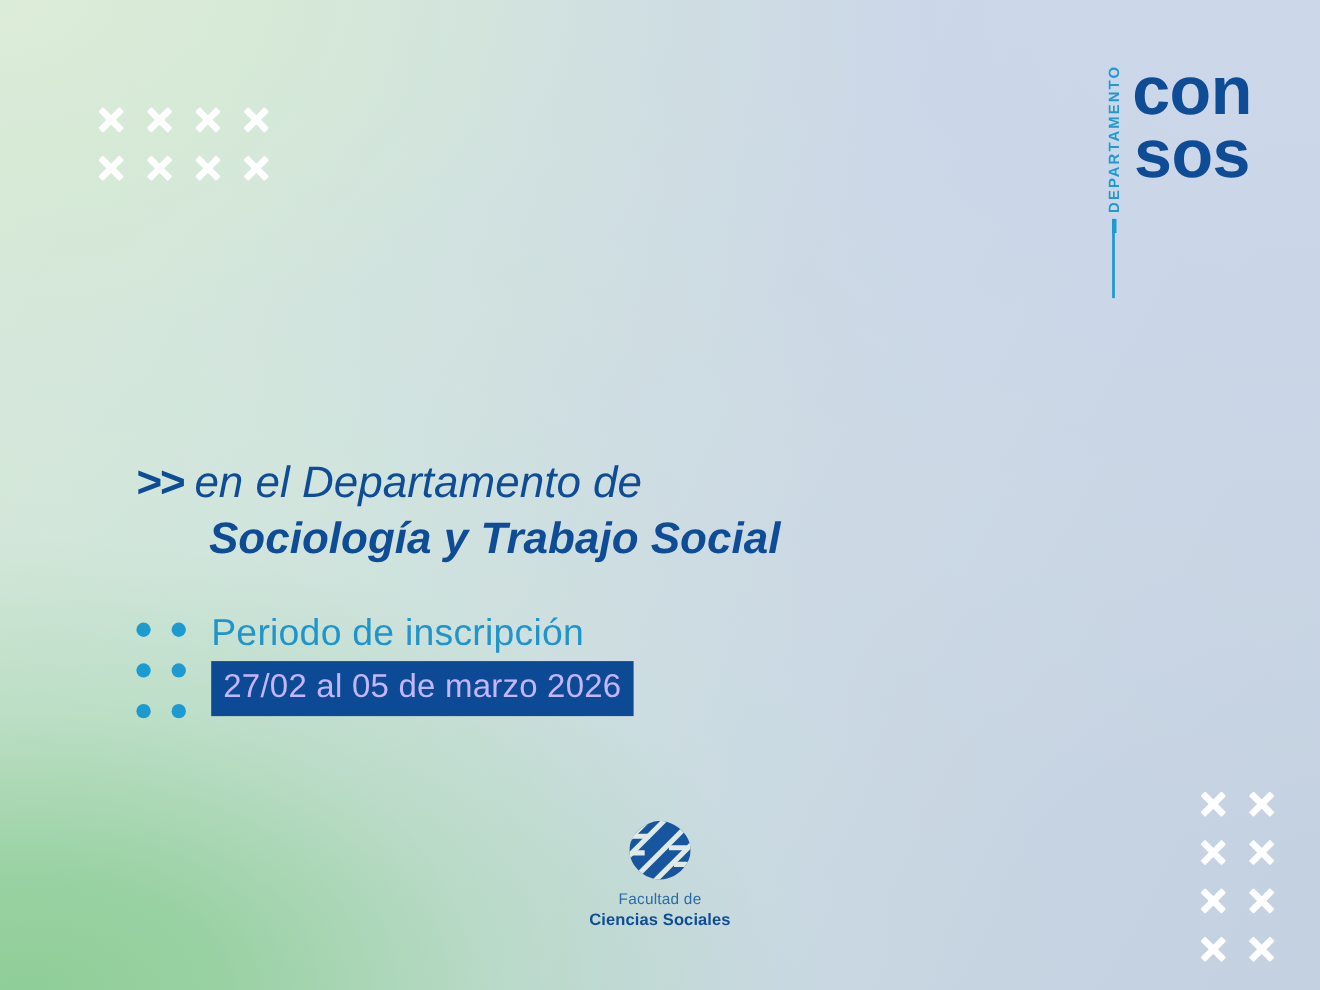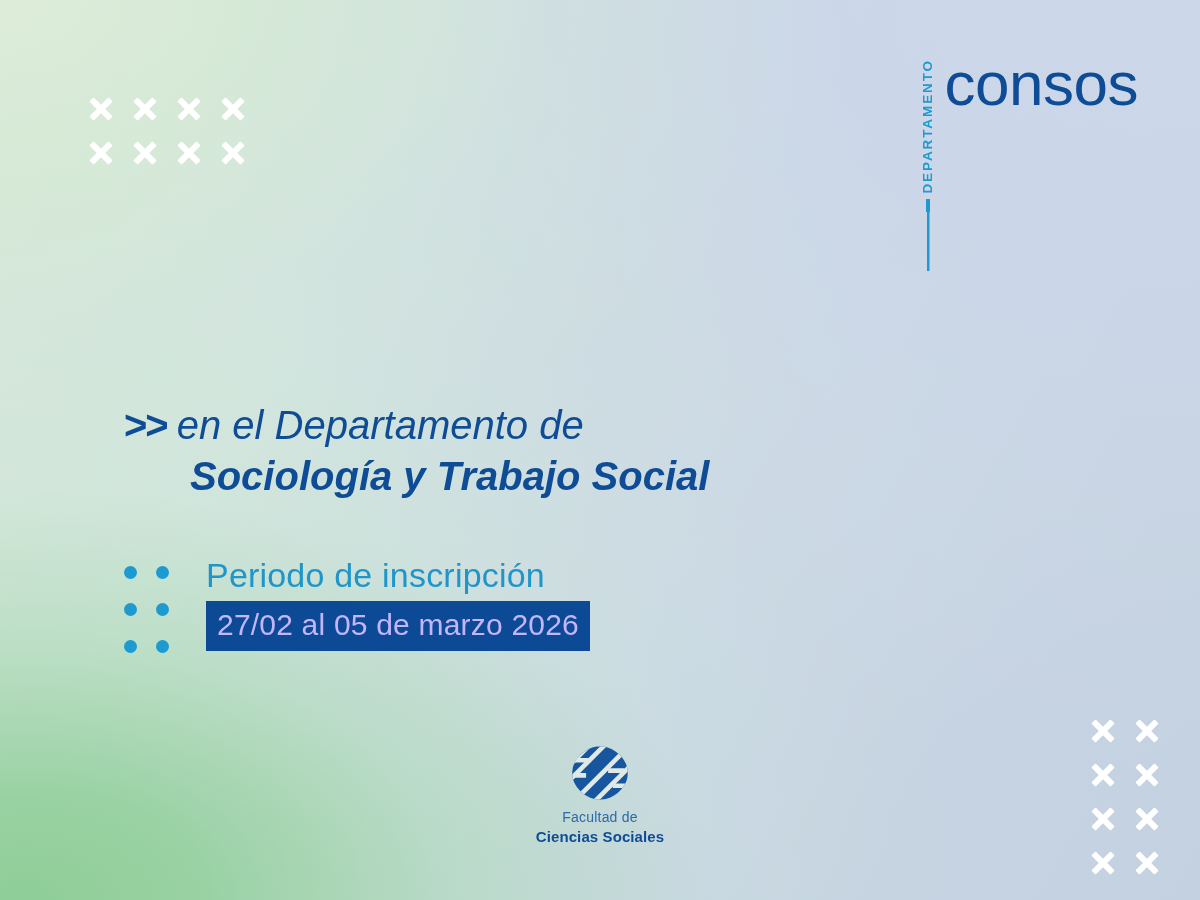--- a/index.html
+++ b/index.html
@@ -75,46 +75,47 @@
     width:4px;
     height:72px;
     background:linear-gradient(to bottom, #1d9ad0 0px, #1d9ad0 13px, transparent 13px),
                linear-gradient(to bottom, #1d9ad0, #1d9ad0);
     background-size:100% 100%, 2.5px 100%;
     background-position:0 0, 0.8px 0;
     background-repeat:no-repeat;
   }
   #concursos-words {
     display:flex;
-    flex-direction:row;
+    flex-direction:column;
     line-height:0.92;
     font-size:62px;
-    font-weight:400;
+    font-weight:700;
     color:#0f4c96;
     letter-spacing:-0.5px;
+    text-align:center;
   }
   #concursos-words span { display:block; }
 
   
   #headline {
     position:absolute;
     left:124px; top:256px;
     width:880px;
     font-size:62px;
     font-weight:700;
     line-height:1.13;
     color:#0f4c96;
     letter-spacing:-0.8px;
   }
   #headline-line-1, #headline-line-2 { display:block; white-space:nowrap; }
 
   
   #subtitle {
     position:absolute;
-    left:124px; top:400px;
+    left:124px; top:414px;
     width:800px;
     font-size:40px;
     font-style:italic;
     font-weight:500;
     line-height:1.28;
     color:#0f4c96;
   }
   #subtitle-chevrons {
     font-style:normal;
     font-weight:700;
@@ -122,21 +123,21 @@
     margin-right:10px;
   }
   #subtitle-line-2 { display:block; padding-left:66px;font-weight:bold; }
 
   
   #inscription-block {
     position:absolute;
     left:124px; top:556px;
     display:flex;
     align-items:flex-start;
-    gap:18px;
+    gap:4px;
   }
   #dot-grid {
     display:grid;
     grid-template-columns:repeat(2, 32px);
     grid-template-rows:repeat(3, 37px);
     padding-top:10px;
   }
   .dot {
     width:13px; height:13px;
     border-radius:50%;

